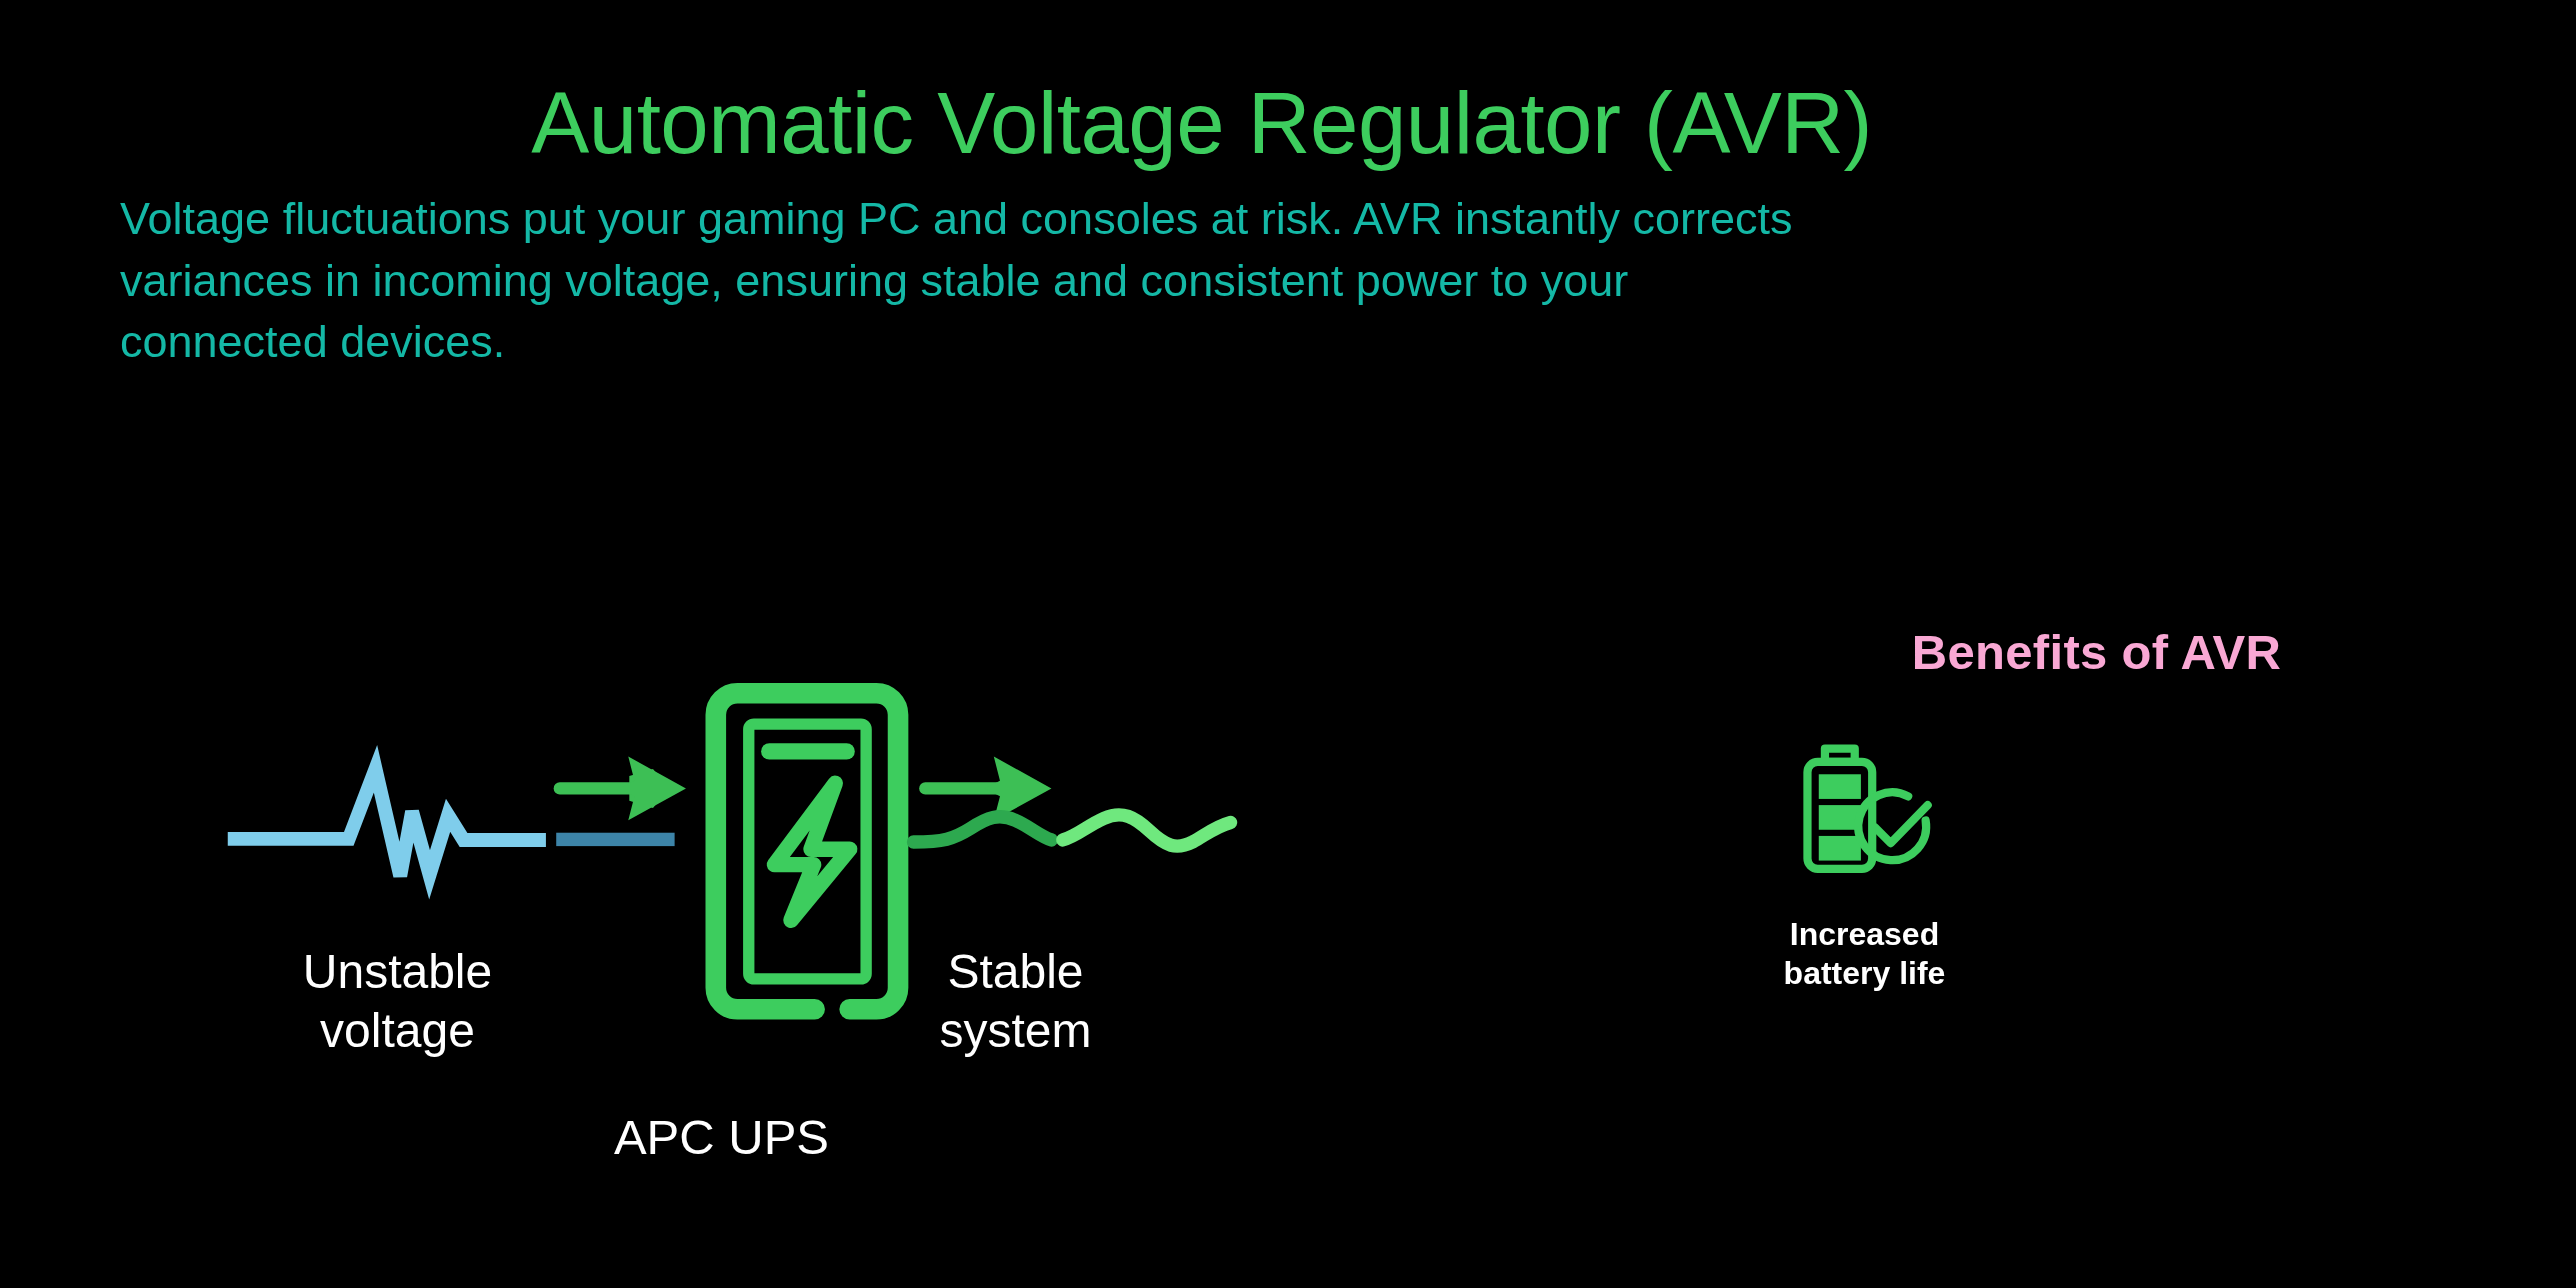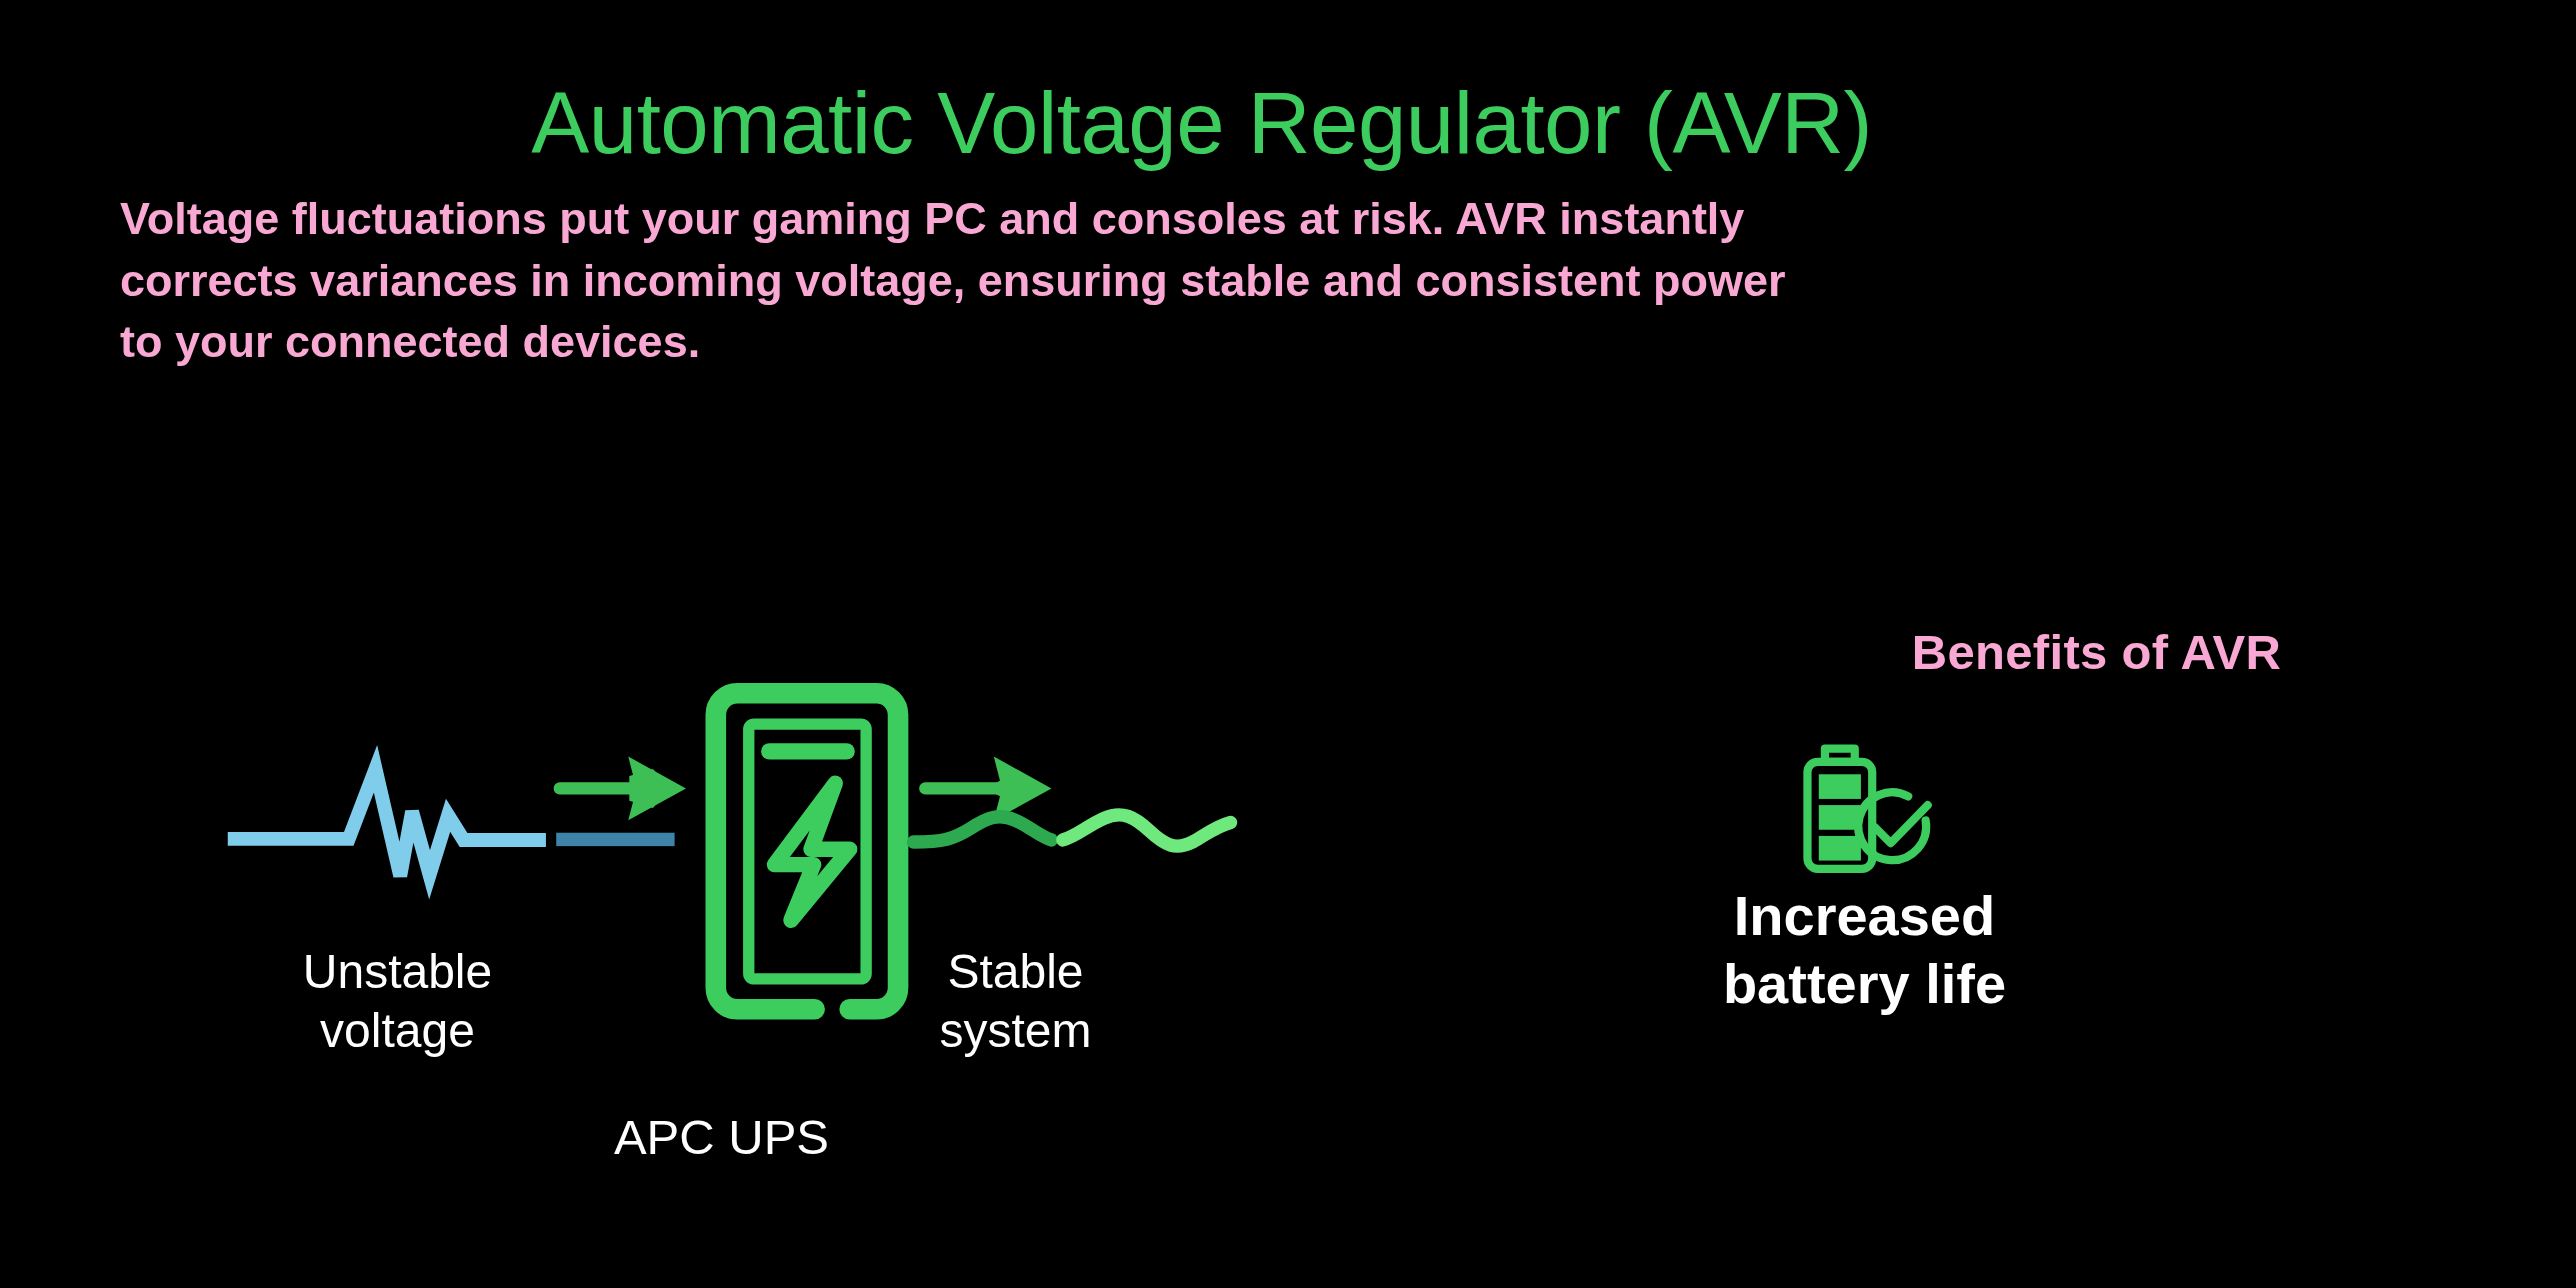--- a/index.html
+++ b/index.html
@@ -33,24 +33,24 @@
     color: #3DCD5E;
     font-size: 87px;
     line-height: 1.05;
     font-weight: 400;
     letter-spacing: -0.5px;
     margin: 0;
     white-space: nowrap;
     text-align: right;
   }
   #intro-paragraph {
-    color: #f9a8d4;
+    color: #14b8a6;
     font-size: 45px;
     line-height: 1.37;
-    font-weight: 700;
+    font-weight: 400;
     margin: 19.6px 0 0 0;
     width: 1700px;
   }
 
   
   #avr-diagram {
     position: absolute;
     left: 222px;
     top: 634px;
     width: 1175px;
@@ -108,23 +108,23 @@
   }
   .benefit-icon {
     width: 160px;
     height: 155px;
     display: flex;
     align-items: center;
     justify-content: center;
   }
   .benefit-icon svg { display: block; }
   .benefit-caption {
-    margin-top: 3px;
+    margin-top: 36px;
     color: #FFFFFF;
-    font-size: 56px;
+    font-size: 32px;
     font-weight: 700;
     line-height: 1.22;
     text-align: center;
     white-space: pre-line;
   }
 </style>
 </head>
 <body>
 
 <div class="stage">

